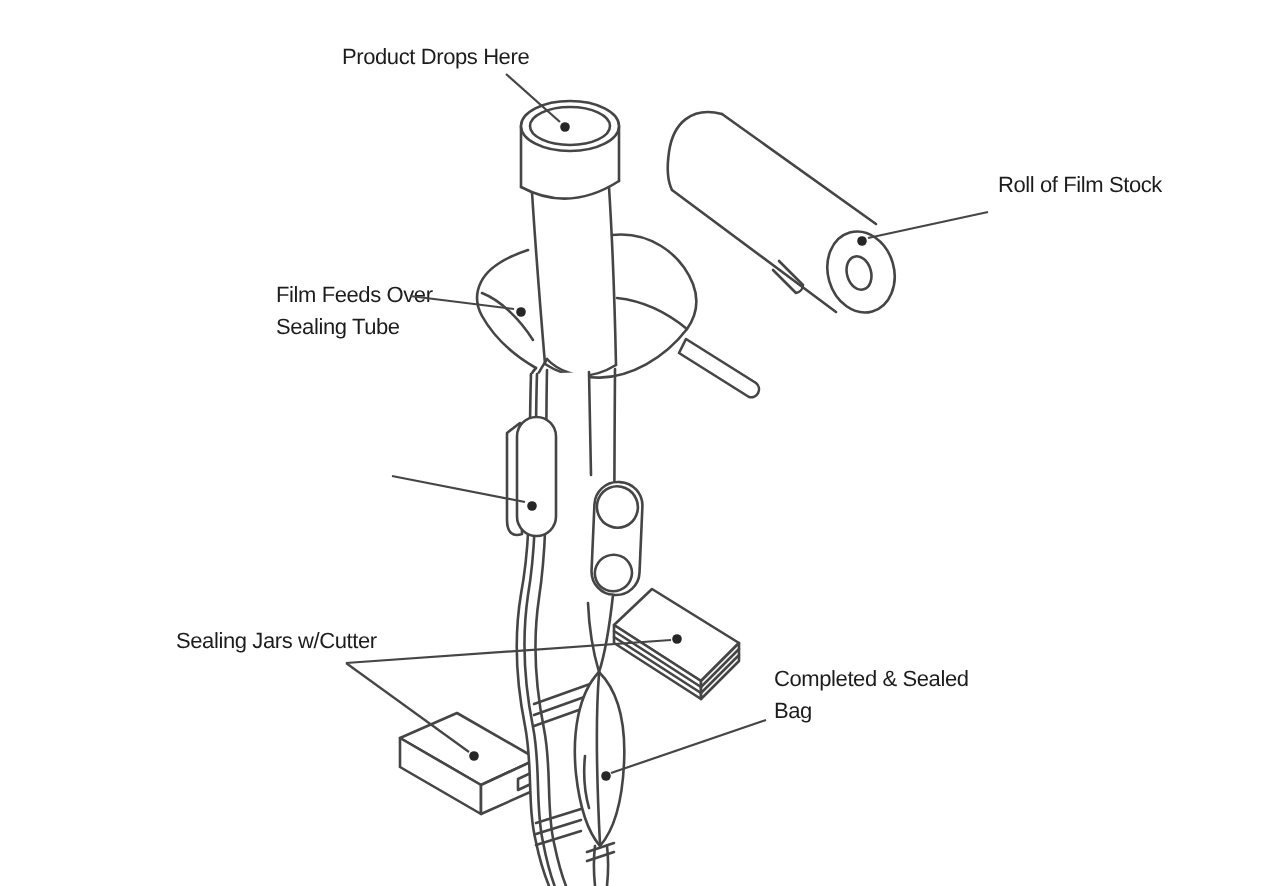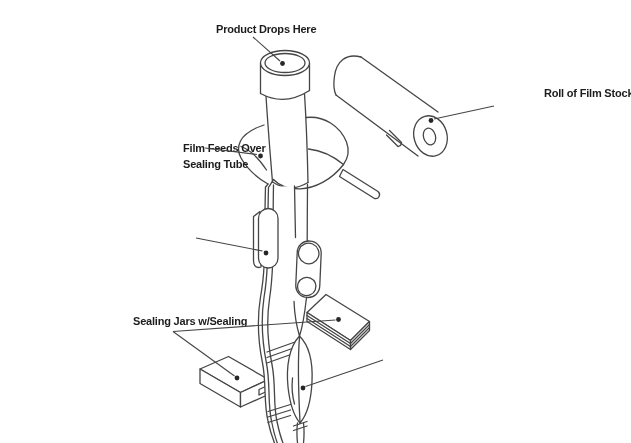--- a/index.html
+++ b/index.html
@@ -16,24 +16,23 @@
     font-family:"Liberation Sans", sans-serif;
   }
   .machine-svg,.annot-svg{
     position:absolute;left:0;top:0;width:631px;height:443px;
   }
   .ln{fill:none;stroke:var(--line-color);stroke-width:1.3;stroke-linecap:round;stroke-linejoin:round;}
   .lnf{fill:#ffffff;stroke:var(--line-color);stroke-width:1.3;stroke-linejoin:round;}
   .fw{fill:#ffffff;stroke:none;}
   .lbl{
     position:absolute;
-    font-size:11px;line-height:15.5px;font-weight:700;
+    font-size:11px;line-height:15.5px;font-weight:400;
     letter-spacing:-0.2px;white-space:nowrap;
     color:var(--label-color);
-    margin-left:45px;
   }
   .leader{stroke:var(--line-color);stroke-width:1.1;}
   .dot{fill:#262626;}
 </style>
 </head>
 <body>
 
 <div class="canvas">
 
   <svg class="machine-svg" viewBox="0 0 631 443" aria-hidden="true">
@@ -129,21 +128,25 @@
         <div>Product Drops Here</div>
       </div>
       <div class="lbl" style="left: 462px; top: 86px; padding-left: 37px;">
         <div>Roll of Film Stock</div>
       </div>
       <div class="lbl" style="left: 138px; top: 141px;">
         <div>Film Feeds Over</div>
         <div>Sealing Tube</div>
       </div>
       <div class="lbl" style="left: 88px; top: 314px;">
-        <div>Sealing Jars w/Sealing</div>
+        <div>Sealing Jars w/Cutter</div>
+      </div>
+      <div class="lbl" style="left: 387px; top: 333px;">
+        <div>Completed &amp; Sealed</div>
+        <div>Bag</div>
       </div>
     </div>
 
   <svg class="annot-svg" viewBox="0 0 631 443" aria-hidden="true">
       <line x1="253" y1="37" x2="280" y2="61" class="leader"></line>
       <circle cx="282.5" cy="63.5" r="2.4" class="dot"></circle>
       <line x1="494" y1="106" x2="434" y2="119" class="leader"></line>
       <circle cx="431" cy="120.5" r="2.4" class="dot"></circle>
       <line x1="205" y1="148" x2="257" y2="154.5" class="leader"></line>
       <circle cx="260.5" cy="156" r="2.4" class="dot"></circle>

